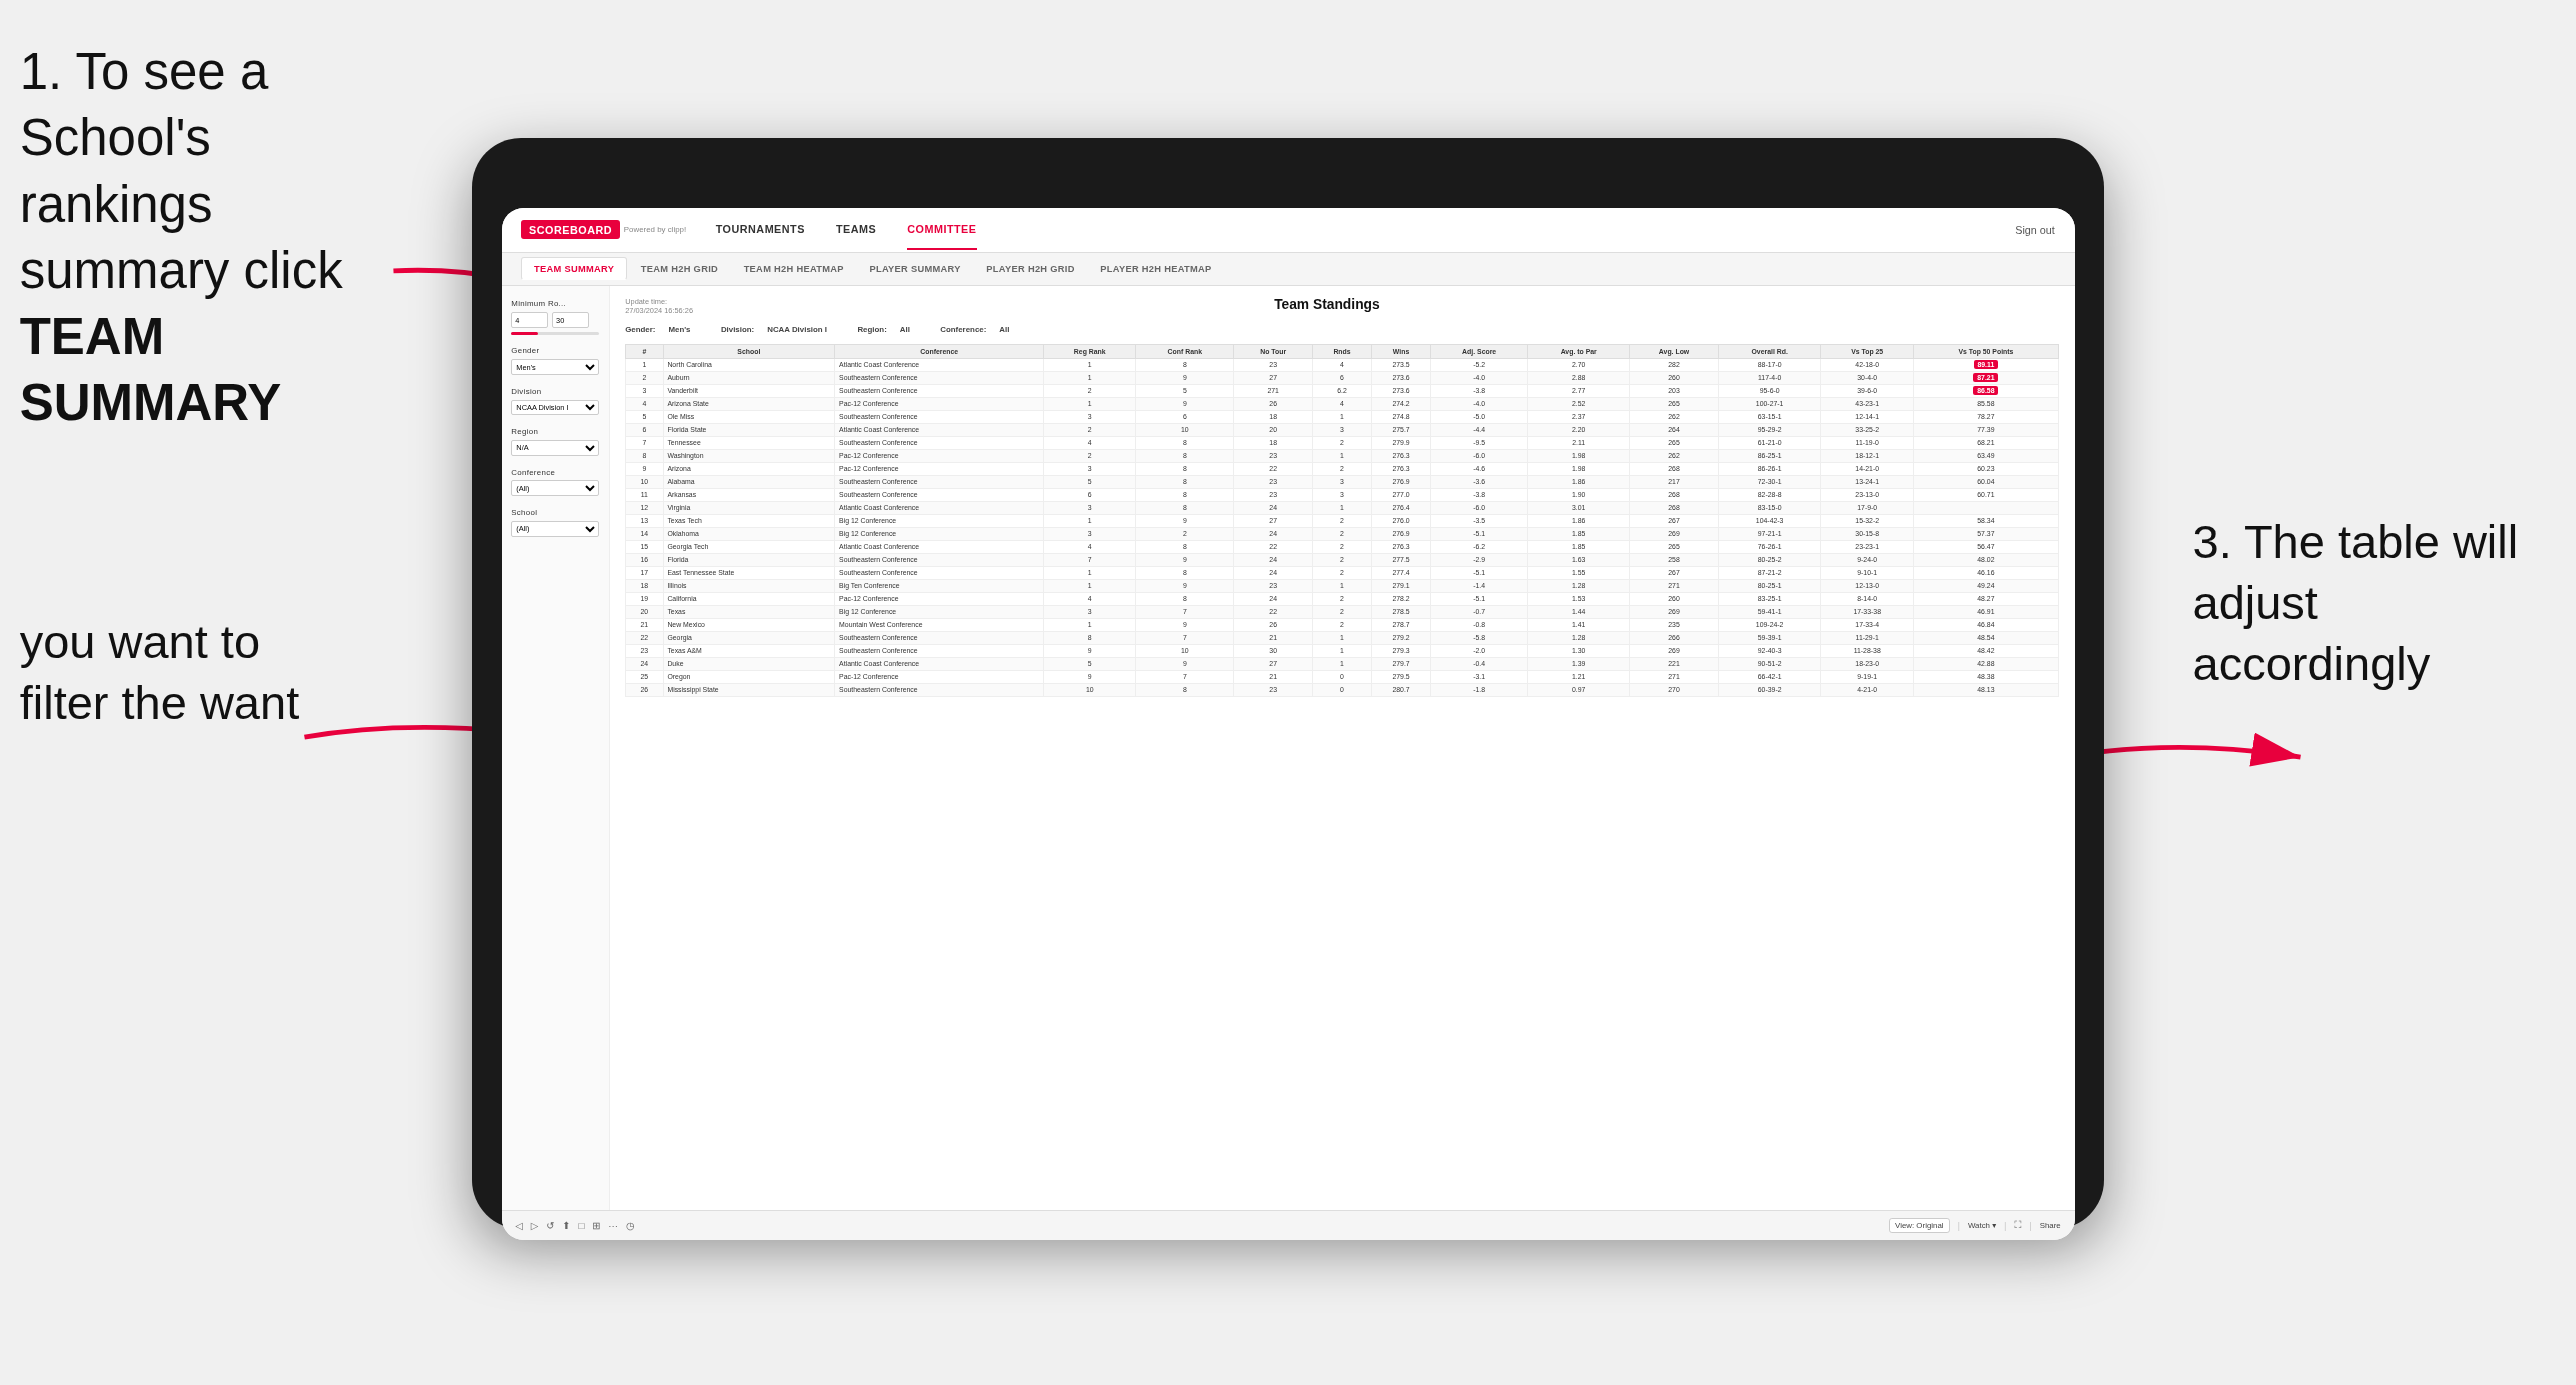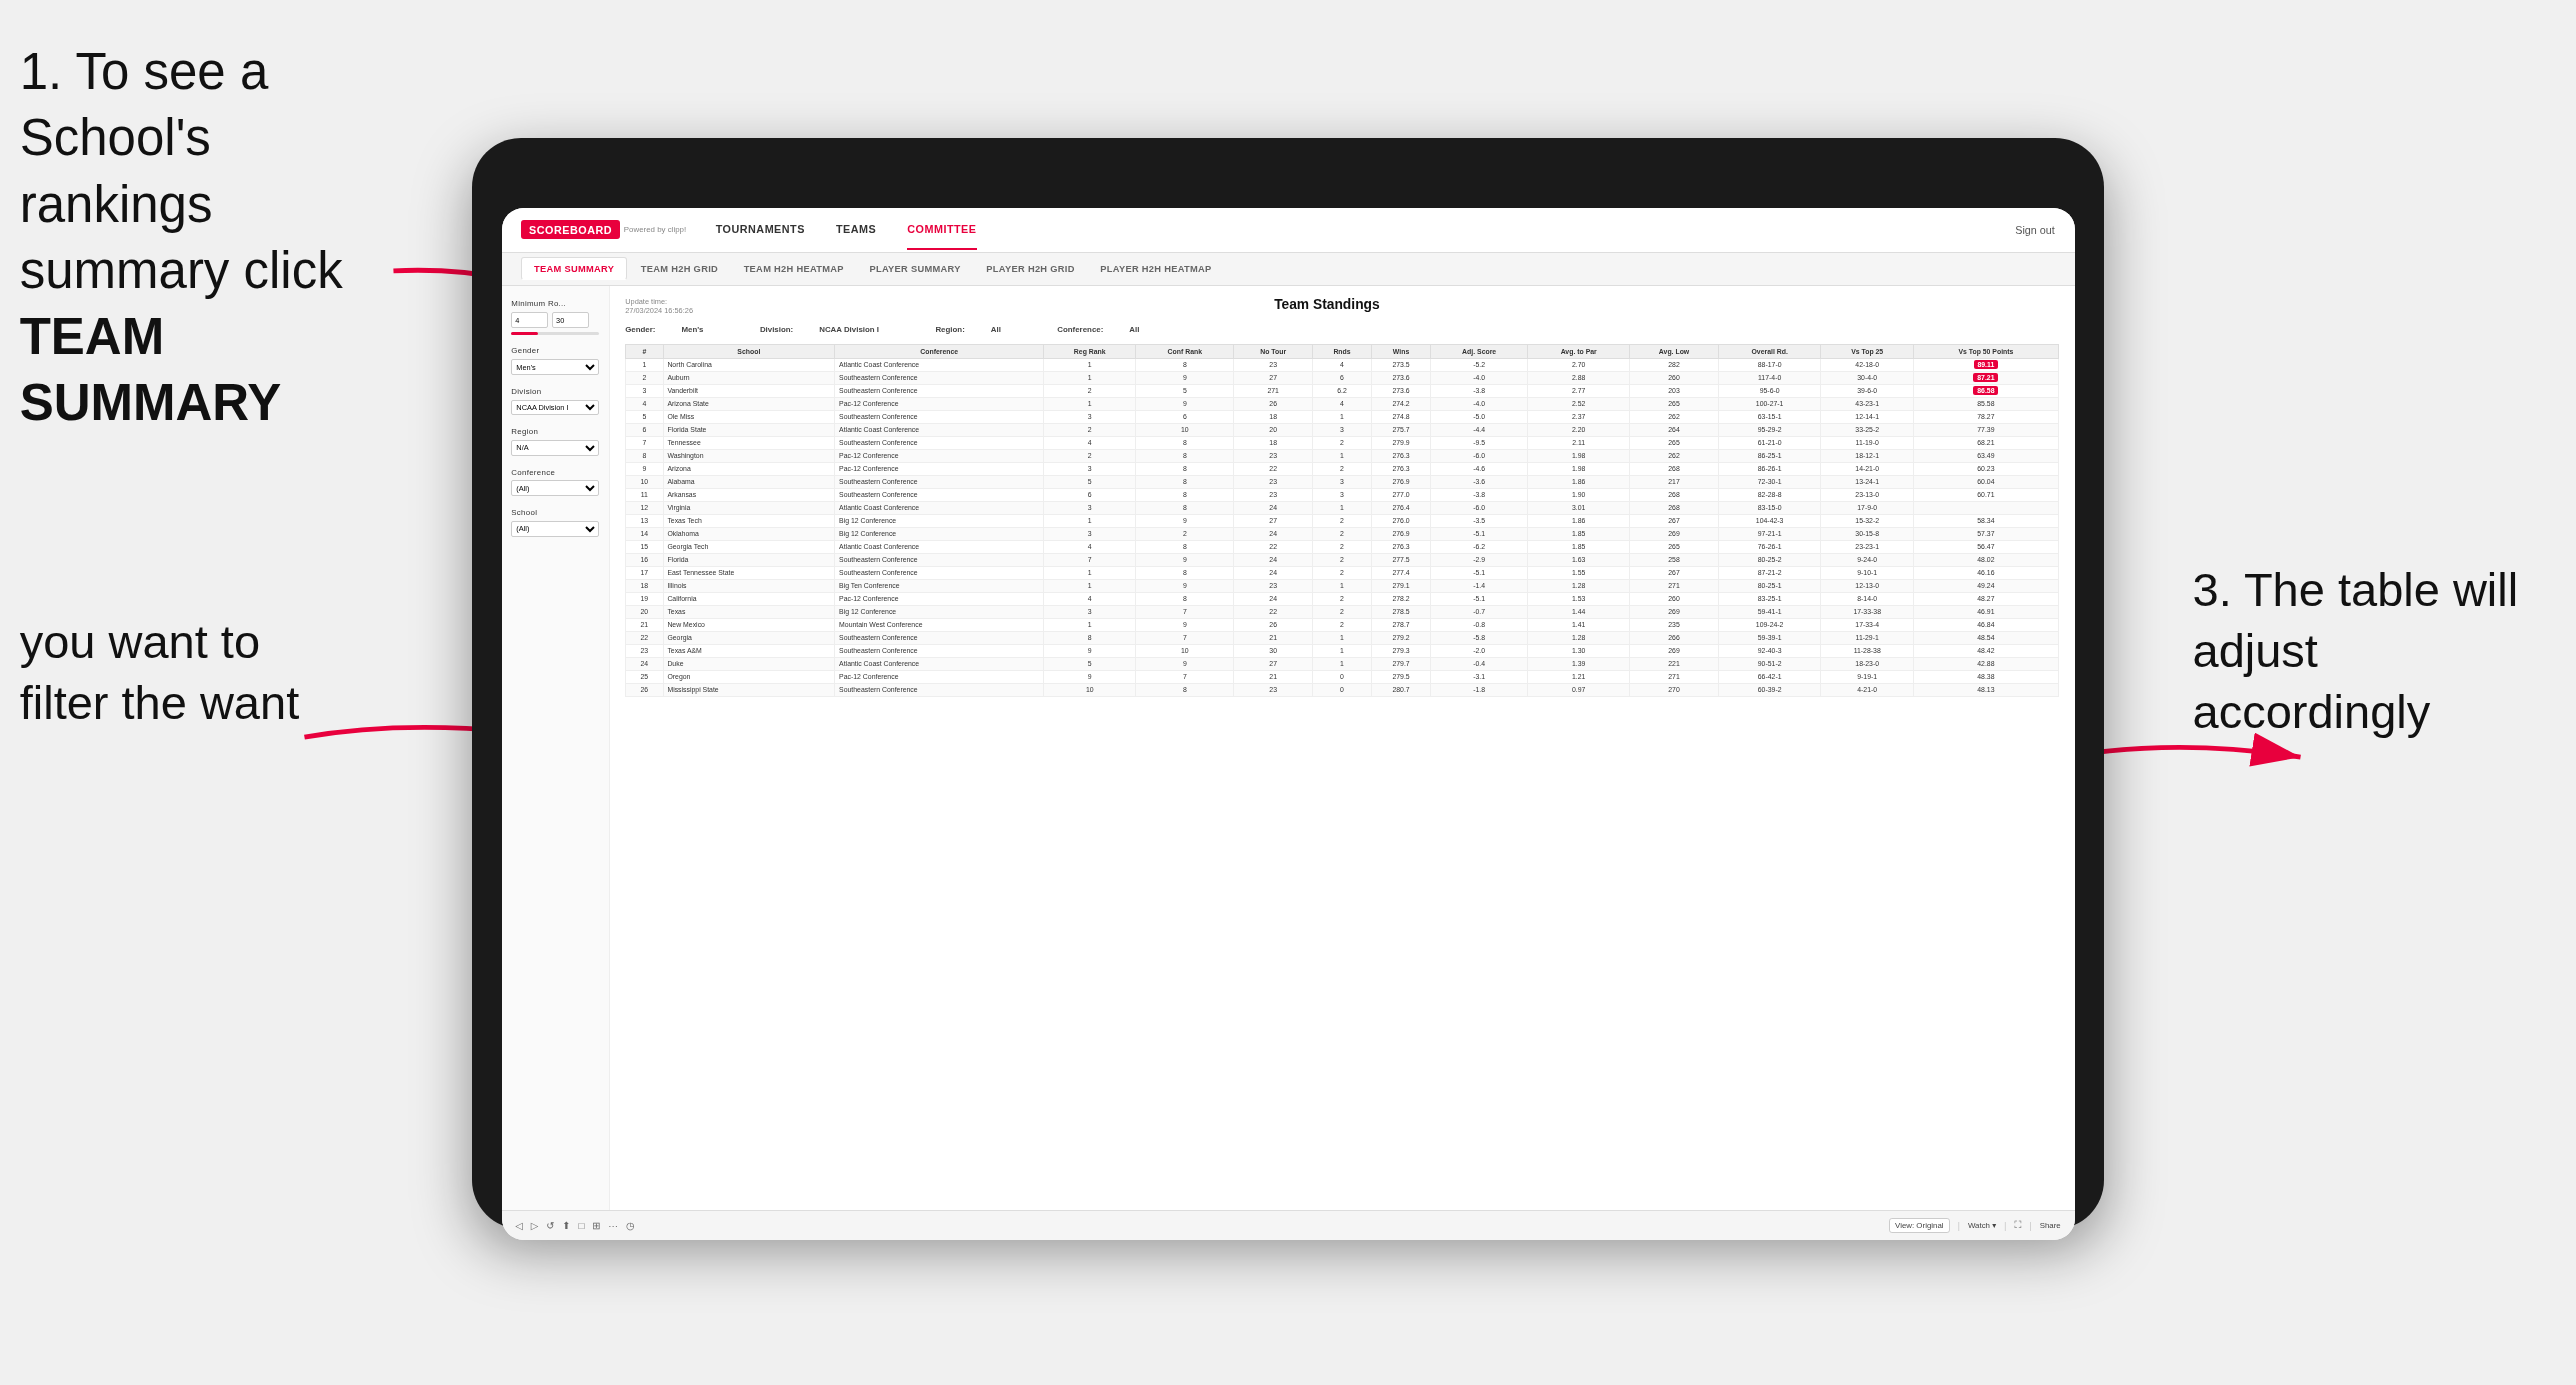--- a/index.html
+++ b/index.html
@@ -36,21 +36,20 @@
 
     .instruction-3 {
       position: absolute;
       top: 511px;
       right: 29.5px;
       font-size: 47px;
       line-height: 1.3;
       color: #111;
       max-width: 354px;
       text-align: left;
-      margin-top: 48px;
     }
 
     
     .tablet-frame {
       position: absolute;
       top: 138px;
       left: 472px;
       right: 472px;
       bottom: 157px;
       background: #1a1a1a;
@@ -228,21 +227,21 @@
       color: #888;
     }
     .table-title {
       font-size: 13.8px;
       font-weight: 700;
       color: #111;
       text-align: left;
     }
     .table-filters-row {
       display: flex;
-      gap: 26px;
+      gap: 13px;
       font-size: 7.9px;
       color: #444;
       margin-bottom: 9.8px;
       align-items: center;
     }
     .table-filters-row span { font-weight: 600; }
 
     
     .data-table {
       width: 100%;

